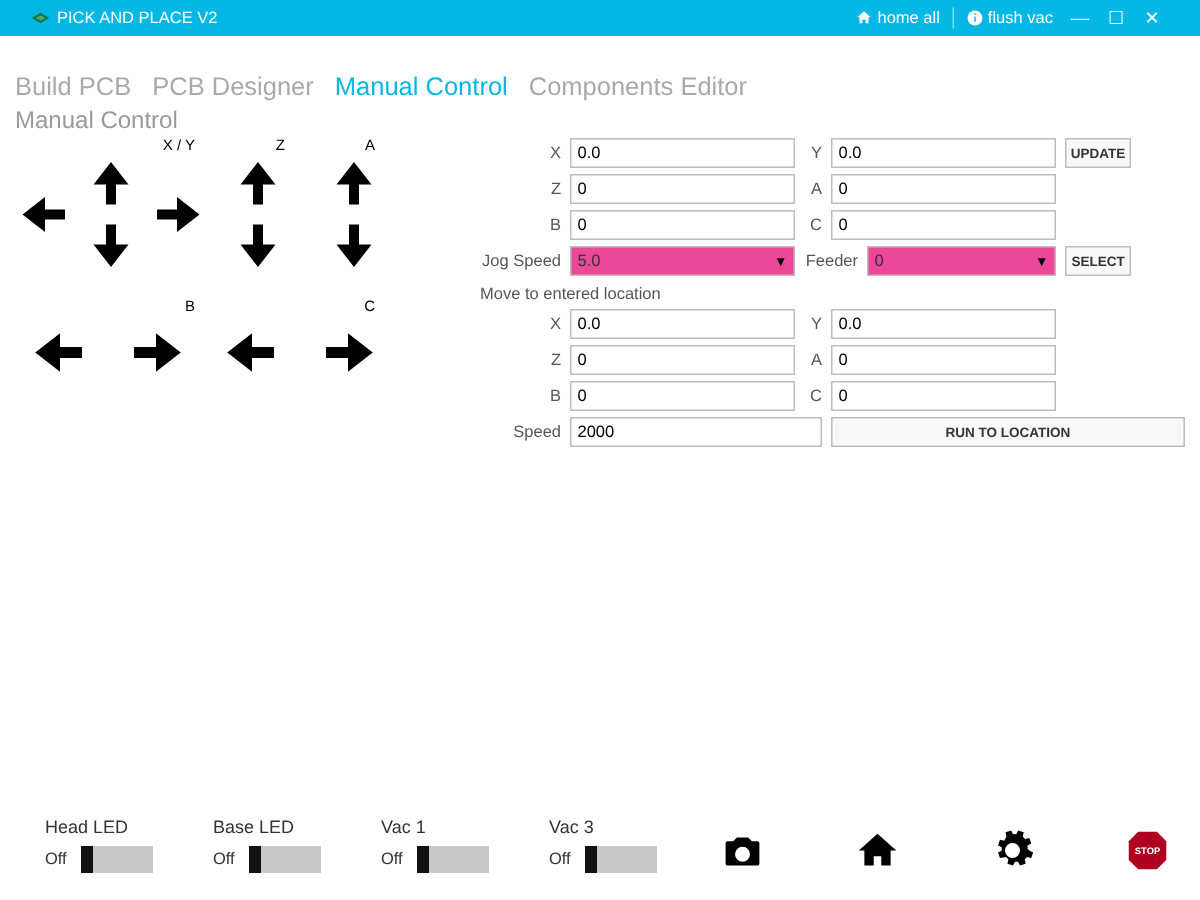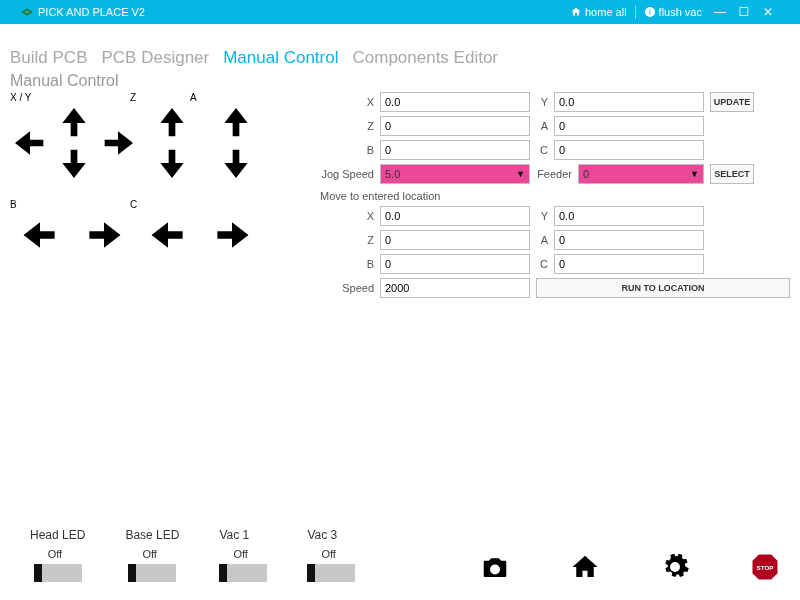--- a/index.html
+++ b/index.html
@@ -14,39 +14,39 @@
 
   .tabs { display: flex; gap: 14px; padding: 8px 10px 4px 10px; font-size: 17px; color: #a9a9a9; margin-top: 16px; }
   .tab { cursor: pointer; }
   .tab.active { color: #05b7e4; }
 
   .subtitle { font-size: 16px; color: #9a9a9a; padding: 0 10px 2px 10px; }
 
   .main { display: flex; padding: 0 10px; gap: 10px; }
   .arrows { width: 300px; }
   .row-labels { display:flex; font-size:10px; color:#000; }
-  .row-labels span { display:block; text-align:left; }
+  .row-labels span { display:block; text-align:right; }
 
   .arrow-grid { display:flex; gap:4px; }
   .col { display:flex; flex-direction:column; align-items:center; justify-content:center; }
   .arrow { cursor:pointer; }
 
   .form { flex:1; font-size:11px; color:#333; }
   .form-row { display:flex; align-items:center; gap:6px; margin-bottom:4px; }
   .form-row .lbl { width: 54px; text-align:right; color:#555; }
   .form-row .lbl.short { width: 12px; }
   input[type=text] { height:20px; border:1px solid #bdbdbd; padding:0 4px; font-size:11px; }
   .combo { height:20px; border:1px solid #bdbdbd; padding:0 4px; font-size:11px; display:flex; align-items:center; justify-content:space-between; background:#ec4899; cursor:pointer;}
   .btn { height:20px; border:1px solid #bdbdbd; background:#f8f8f8; font-size:9px; font-weight:bold; cursor:pointer; display:flex; align-items:center; justify-content:center; padding:0 4px;}
   .section-label { font-size:11px; color:#555; margin:6px 0 4px 0; }
 
   .footer { position:absolute; bottom:18px; left:10px; right:10px; display:flex; align-items:flex-end; }
   .toggle-group { display:flex; gap:40px;margin-left:20px; }
   .toggle-item .tlabel { font-size:12px; color:#333; margin-bottom:6px; }
-  .toggle-row { display:flex; align-items:center; gap:4px;flex-direction:column; }
+  .toggle-row { display:flex; align-items:center; gap:4px; }
   .toggle-state { font-size:11px; color:#333; width:20px;}
   .toggle { width:48px; height:18px; background:#c8c8c8; position:relative; cursor:pointer; }
   .toggle .knob { width:8px; height:18px; background:#111; position:absolute; left:0; top:0; }
 
   .footer-icons { margin-left:auto; display:flex; gap:60px; align-items:center; padding-right:10px;}
   .ficon { width:30px; height:30px; cursor:pointer; fill:#000; }
   .stop { fill:#b00020; }
 
   .caret { font-size:9px; color:#000; }
   
@@ -217,21 +217,21 @@
       <input type="text" style="width: 150px;" value="0">
     </div>
     <div class="form-row">
       <span class="lbl">B</span>
       <input type="text" style="width: 150px;" value="0">
       <span class="lbl short">C</span>
       <input type="text" style="width: 150px;" value="0">
     </div>
     <div class="form-row">
       <span class="lbl">Speed</span>
-      <input type="text" style="width: 150px;" value="2000">
+      <input type="text" style="width: 168px;" value="2000">
       <div class="btn" style="flex:1">RUN TO LOCATION</div>
     </div>
   </div>
 </div>
 
 <div class="footer">
   <div class="toggle-group">
     <div class="toggle-item">
       <div class="tlabel">Head LED</div>
       <div class="toggle-row">

